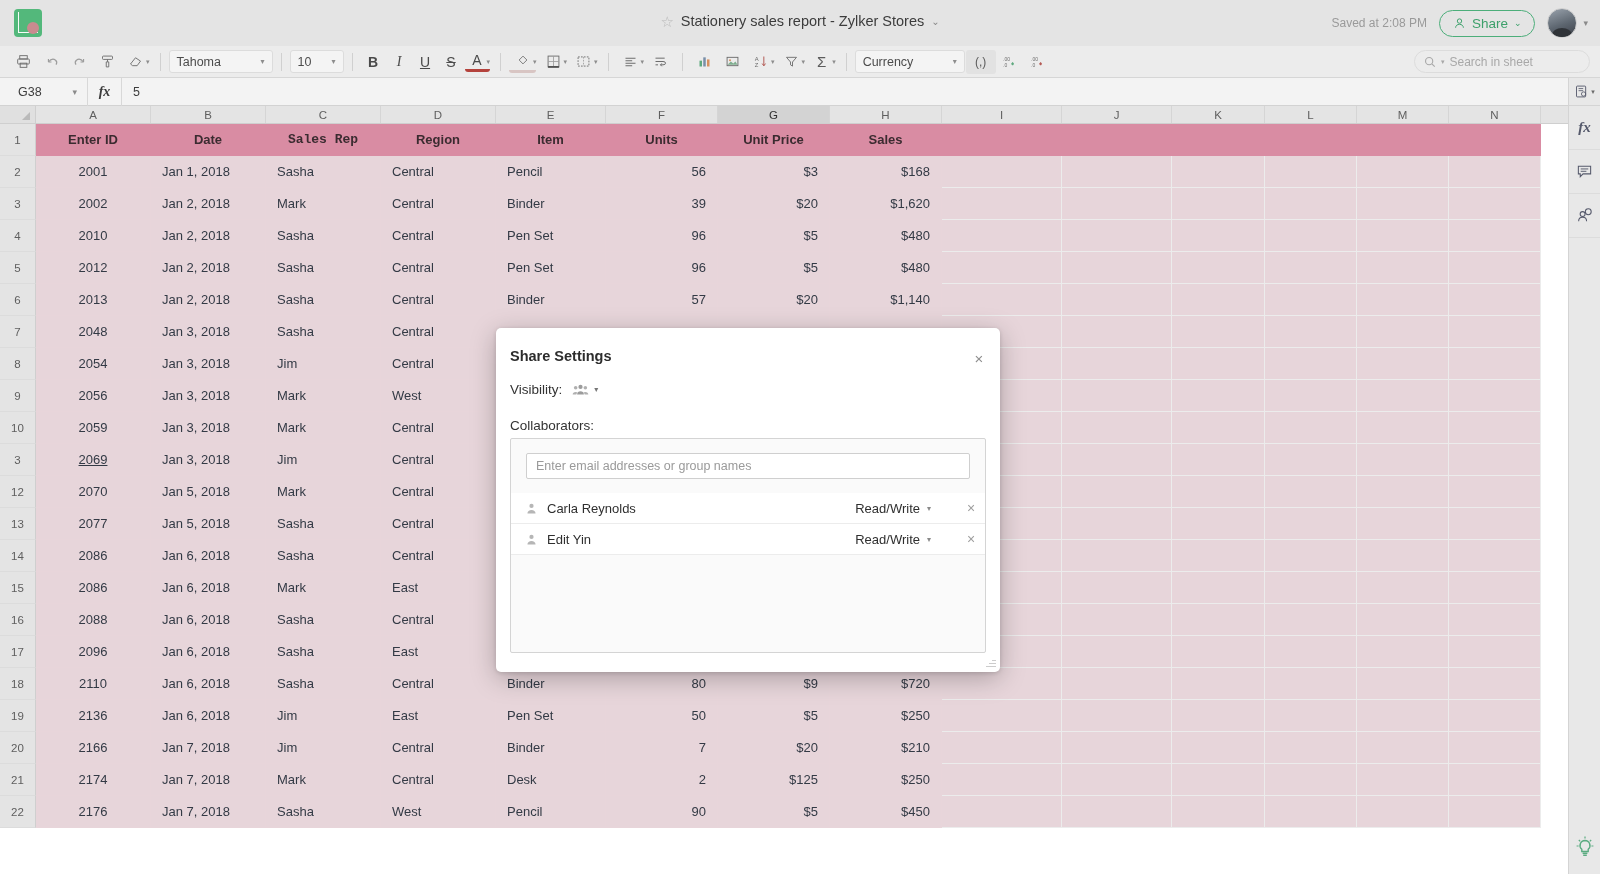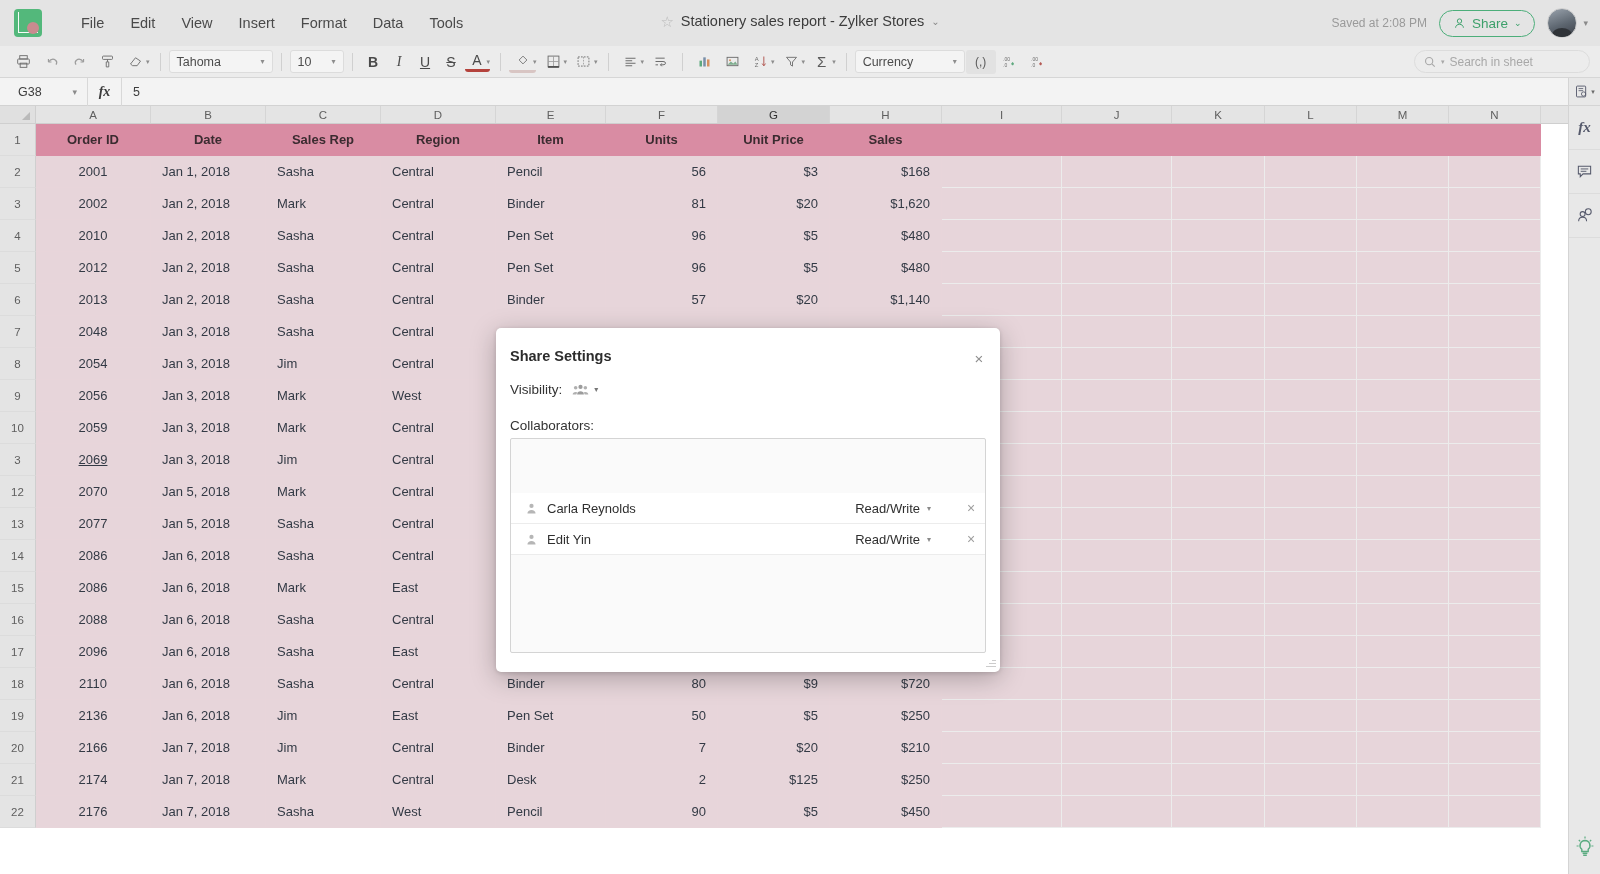--- a/index.html
+++ b/index.html
@@ -241,29 +241,20 @@
   .resize-grip i:nth-child(2) { bottom: 4px; width: 7px; }
   .resize-grip i:nth-child(3) { bottom: 7px; width: 4px; }
 </style>
 </head>
 <body>
 
 <div id="app">
 
   <div class="titlebar">
     <div class="logo"></div>
-    <div class="menubar">
-      <div class="menu-item">File</div>
-      <div class="menu-item">Edit</div>
-      <div class="menu-item">View</div>
-      <div class="menu-item">Insert</div>
-      <div class="menu-item">Format</div>
-      <div class="menu-item">Data</div>
-      <div class="menu-item">Tools</div>
-    </div>
 
     <div class="doc-title-wrap">
       <span class="star-icon">☆</span>
       <span class="doc-title">Stationery sales report - Zylker Stores</span>
       <span class="title-caret">⌄</span>
     </div>
 
     <div class="tb-right">
       <span class="saved-text">Saved at 2:08 PM</span>
       <div class="share-btn">
@@ -464,23 +455,23 @@
       <div class="ch" style="width:120px">I</div>
       <div class="ch" style="width:110px">J</div>
       <div class="ch" style="width:93px">K</div>
       <div class="ch" style="width:92px">L</div>
       <div class="ch" style="width:92px">M</div>
       <div class="ch" style="width:92px">N</div>
     </div>
     <div class="rows" id="rows-root">
         <div class="row header">
           <div class="rh">1</div>
-          <div class="cell" style="width: 115px;">Order ID</div>
+          <div class="cell" style="width: 115px;">Enter ID</div>
           <div class="cell" style="width: 115px;">Date</div>
-          <div class="cell" style="width: 115px;">Sales Rep</div>
+          <div class="cell" style="width: 115px; font-family: Liberation Mono, monospace;">Sales Rep</div>
           <div class="cell" style="width: 115px;">Region</div>
           <div class="cell" style="width: 110px;">Item</div>
           <div class="cell" style="width: 112px;">Units</div>
           <div class="cell" style="width: 112px;">Unit Price</div>
           <div class="cell" style="width: 112px;">Sales</div>
           <div class="cell blank" style="width: 120px;"></div>
           <div class="cell blank" style="width: 110px;"></div>
           <div class="cell blank" style="width: 93px;"></div>
           <div class="cell blank" style="width: 92px;"></div>
           <div class="cell blank" style="width: 92px;"></div>
@@ -503,21 +494,21 @@
           <div class="cell blank" style="width: 92px;"></div>
           <div class="cell blank" style="width: 92px;"></div>
         </div>
         <div class="row data">
           <div class="rh">3</div>
           <div class="cell ctr" style="width: 115px;">2002</div>
           <div class="cell " style="width: 115px;">Jan 2, 2018</div>
           <div class="cell " style="width: 115px;">Mark</div>
           <div class="cell " style="width: 115px;">Central</div>
           <div class="cell " style="width: 110px;">Binder</div>
-          <div class="cell num" style="width: 112px;">81</div>
+          <div class="cell num" style="width: 112px;">39</div>
           <div class="cell num" style="width: 112px;">$20</div>
           <div class="cell num" style="width: 112px;">$1,620</div>
           <div class="cell blank" style="width: 120px;"></div>
           <div class="cell blank" style="width: 110px;"></div>
           <div class="cell blank" style="width: 93px;"></div>
           <div class="cell blank" style="width: 92px;"></div>
           <div class="cell blank" style="width: 92px;"></div>
           <div class="cell blank" style="width: 92px;"></div>
         </div>
         <div class="row data">
@@ -894,20 +885,21 @@
             <path d="M0.8 13 c0-2 1.4-3.2 3.5-3.2 c.9 0 1.7.25 2.3.65 C5.6 11.2 5.2 12 5.1 13 z" fill="#b0b0b0"></path>
             <path d="M19.2 13 c0-2-1.4-3.2-3.5-3.2 c-.9 0-1.7.25-2.3.65 C14.4 11.2 14.8 12 14.9 13 z" fill="#b0b0b0"></path>
           </svg>
           <span class="vis-caret">▾</span>
         </span>
       </div>
 
       <div class="collab-label">Collaborators:</div>
 
       <div class="collab-box">
+        <div class="email-input">Enter email addresses or group names</div>
         <div class="collab-list" id="collab-root">
             <div class="collab-row">
               <span class="collab-icon">
                 <svg width="13" height="13" viewBox="0 0 14 14">
                   <circle cx="7" cy="4.2" r="2.3" fill="#b6b6b6"></circle>
                   <path d="M2.6 12.4 c0-2.5 2-3.9 4.4-3.9 s4.4 1.4 4.4 3.9 z" fill="#b6b6b6"></path>
                 </svg>
               </span>
               <span class="collab-name">Carla Reynolds</span>
               <span class="perm">

